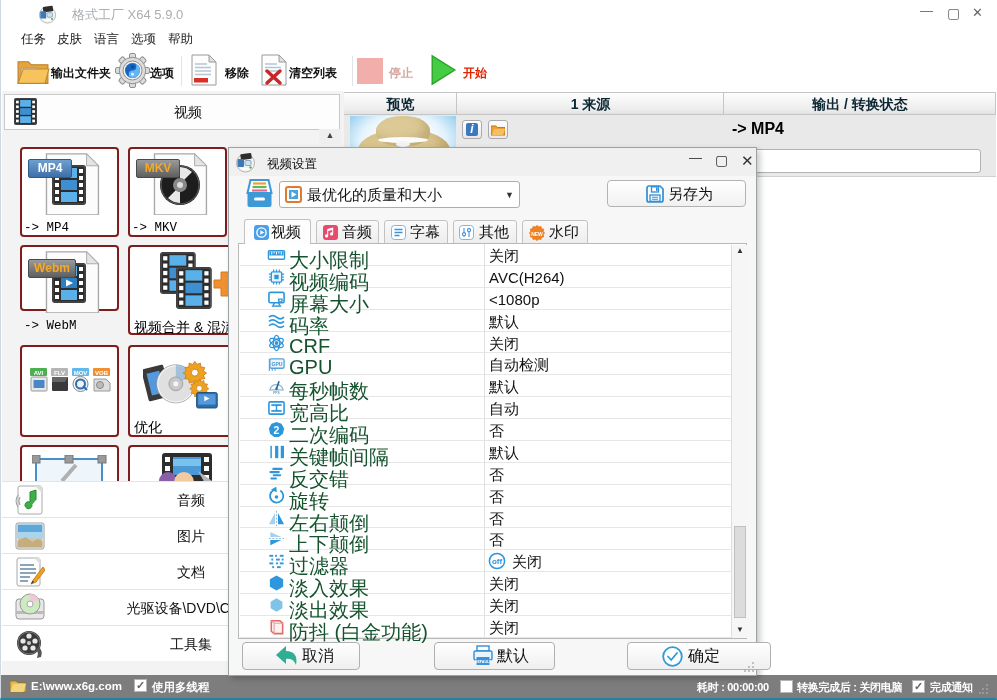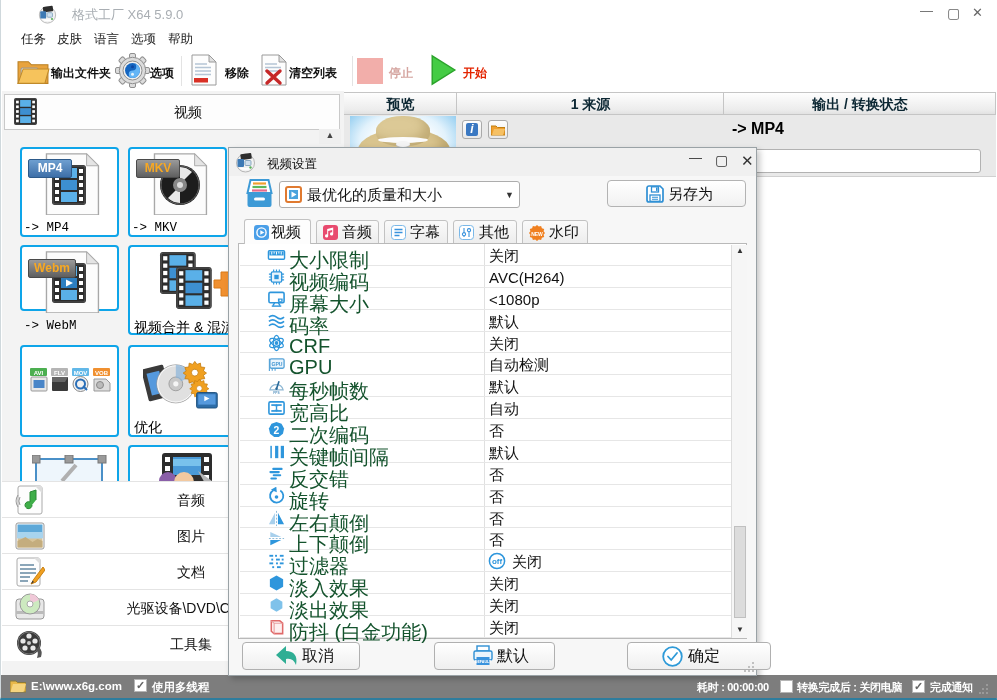--- a/index.html
+++ b/index.html
@@ -15,21 +15,21 @@
 
 #menu{left:0;top:28px;width:997px;height:22px;background:#fff;font-size:12.5px;color:#1a1a1a;}
 #menu span{position:absolute;top:3px;}
 
 #toolbar{left:0;top:50px;width:997px;height:41px;background:#fff;}
 .tbsep{position:absolute;top:6px;width:1px;height:30px;background:#e3e3e3;}
 .tblabel{position:absolute;font-size:12px;color:#111;font-weight:700;}
 
 #lpanel{left:1px;top:91px;width:342px;height:584px;background:#f3f3f3;}
 #vheader{position:absolute;left:2px;top:3px;width:336px;height:36px;background:#fdfdfd;border:1px solid #c9c9c9;}
-.card{position:absolute;background:#fff;border:2px solid #0ea5e9;border-radius:4px;}
+.card{position:absolute;background:#fff;border:2px solid #7f1d1d;border-radius:4px;}
 .cardlbl{position:absolute;font-family:"Liberation Mono",monospace;font-size:12.5px;color:#000;white-space:pre;line-height:22px;}
 .cardlblc{position:absolute;font-size:14px;color:#000;white-space:nowrap;}
 .acc{position:absolute;left:0;width:342px;height:36px;background:#fff;border-top:1px solid #e4e4e4;}
 .acc .lbl{position:absolute;top:10px;font-size:14px;color:#111;left:36px;right:0;text-align:center;}
 
 #rtable{left:343px;top:91px;width:653px;height:584px;background:#fff;}
 #thead{position:absolute;left:0;top:1px;width:652px;height:23px;
  background:linear-gradient(#fefefe,#ececec 80%,#e2e2e2);border:1px solid #c5c5c5;border-left:none;}
 .th{position:absolute;top:3px;font-size:14px;font-weight:700;color:#0c2733;text-align:center;}
 #row1{position:absolute;left:0;top:24px;width:652px;height:62px;background:#e9e9e9;border-bottom:1px solid #d0d0d0;}

